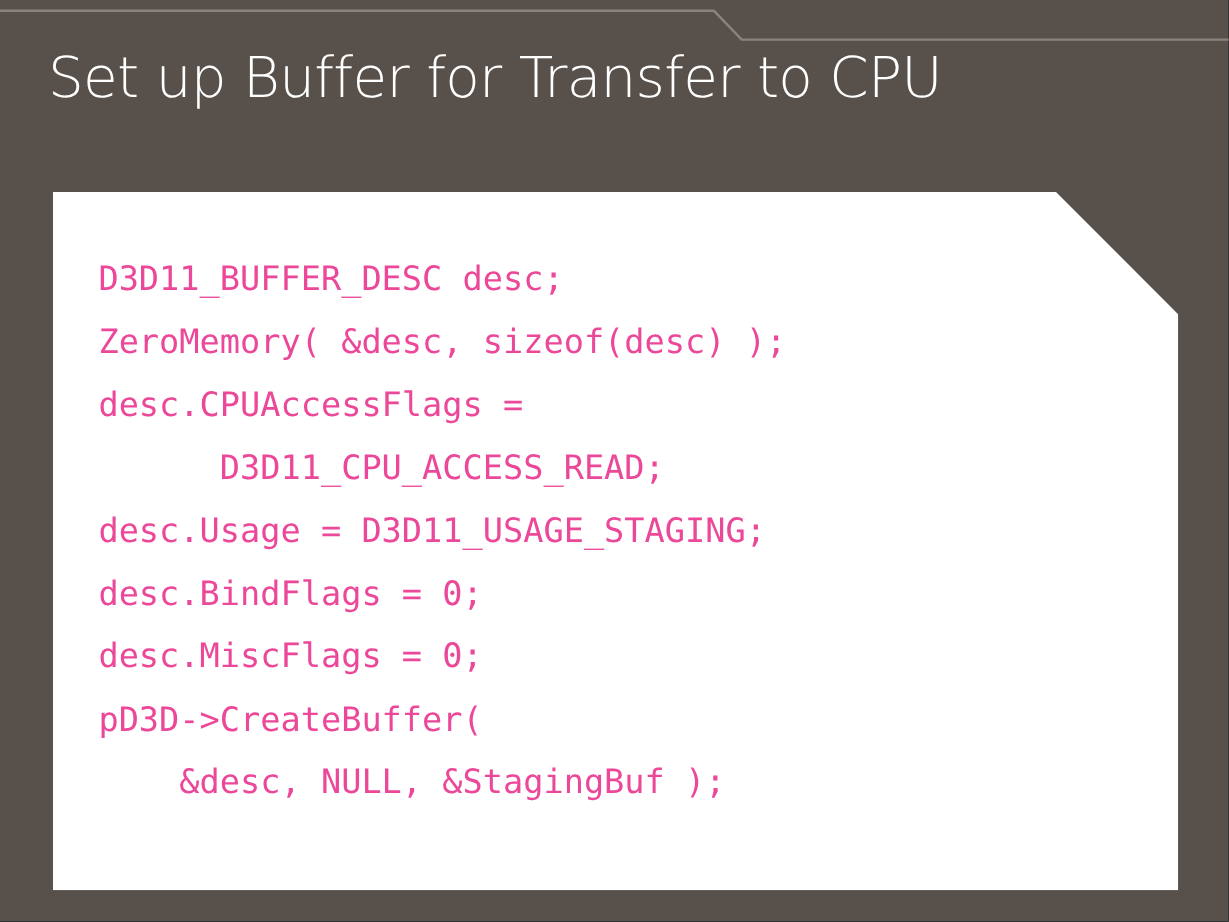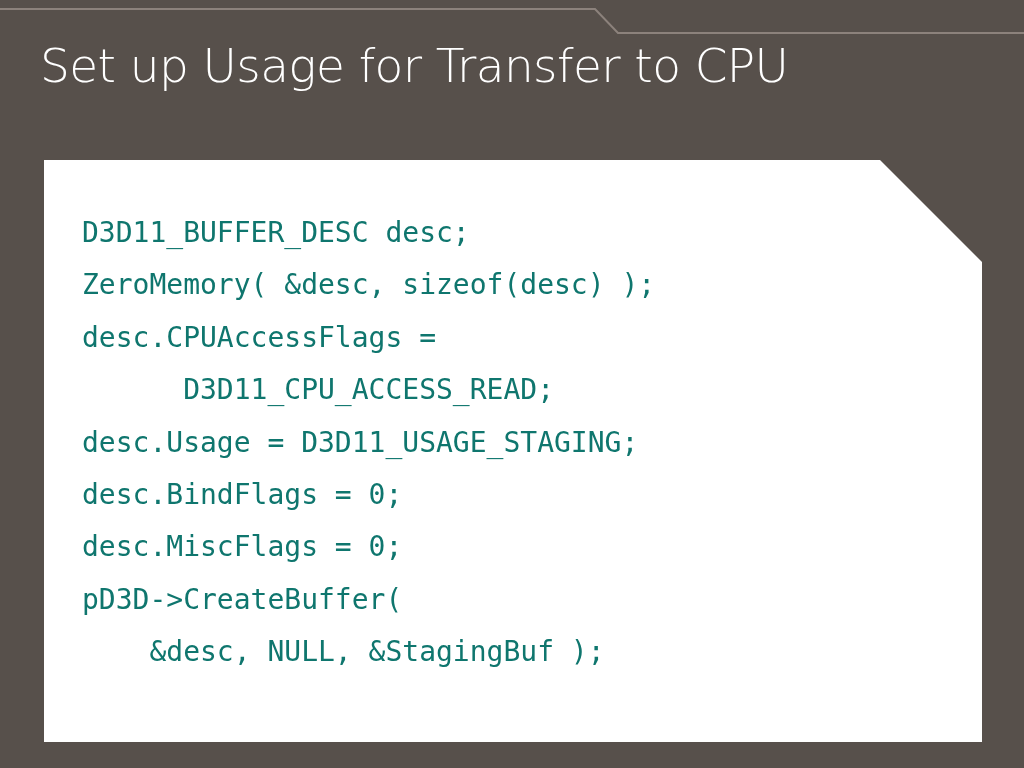--- a/index.html
+++ b/index.html
@@ -53,40 +53,40 @@
     background: #ffffff;
     -webkit-clip-path: polygon(0 0, 836px 0, 938px 102px, 938px 582px, 0 582px);
     clip-path: polygon(0 0, 836px 0, 938px 102px, 938px 582px, 0 582px);
   }
 
   #code-block {
     position: absolute;
     left: 38px;
     top: 47px;
     margin: 0;
-    color: #0f766e;
+    color: #ec4899;
     font-family: "DejaVu Sans Mono", "Liberation Mono", monospace;
     font-size: 28px;
     line-height: 52.4px;
     white-space: pre;
     letter-spacing: 0px;
   }
   #code-block .line {
     display: block;
     height: 52.4px;
   }
 </style>
 </head>
 <body>
 
 <div id="slide">
 
   <svg id="top-rule" viewBox="0 0 1024 48" width="1024" height="48" aria-hidden="true">
     <path d="M0 9 L595 9 L618 33 L1024 33" fill="none" stroke="#8c827c" stroke-width="2"></path>
   </svg>
 
-  <div id="slide-title">Set up Usage for Transfer to CPU</div>
+  <div id="slide-title">Set up Buffer for Transfer to CPU</div>
 
   <div id="code-panel">
     <pre id="code-block"><span class="line">D3D11_BUFFER_DESC desc;</span><span class="line">ZeroMemory( &amp;desc, sizeof(desc) );</span><span class="line">desc.CPUAccessFlags =</span><span class="line">      D3D11_CPU_ACCESS_READ;</span><span class="line">desc.Usage = D3D11_USAGE_STAGING;</span><span class="line">desc.BindFlags = 0;</span><span class="line">desc.MiscFlags = 0;</span><span class="line">pD3D-&gt;CreateBuffer(</span><span class="line">    &amp;desc, NULL, &amp;StagingBuf );</span></pre>
   </div>
 
 </div>
 
 </body></html>

